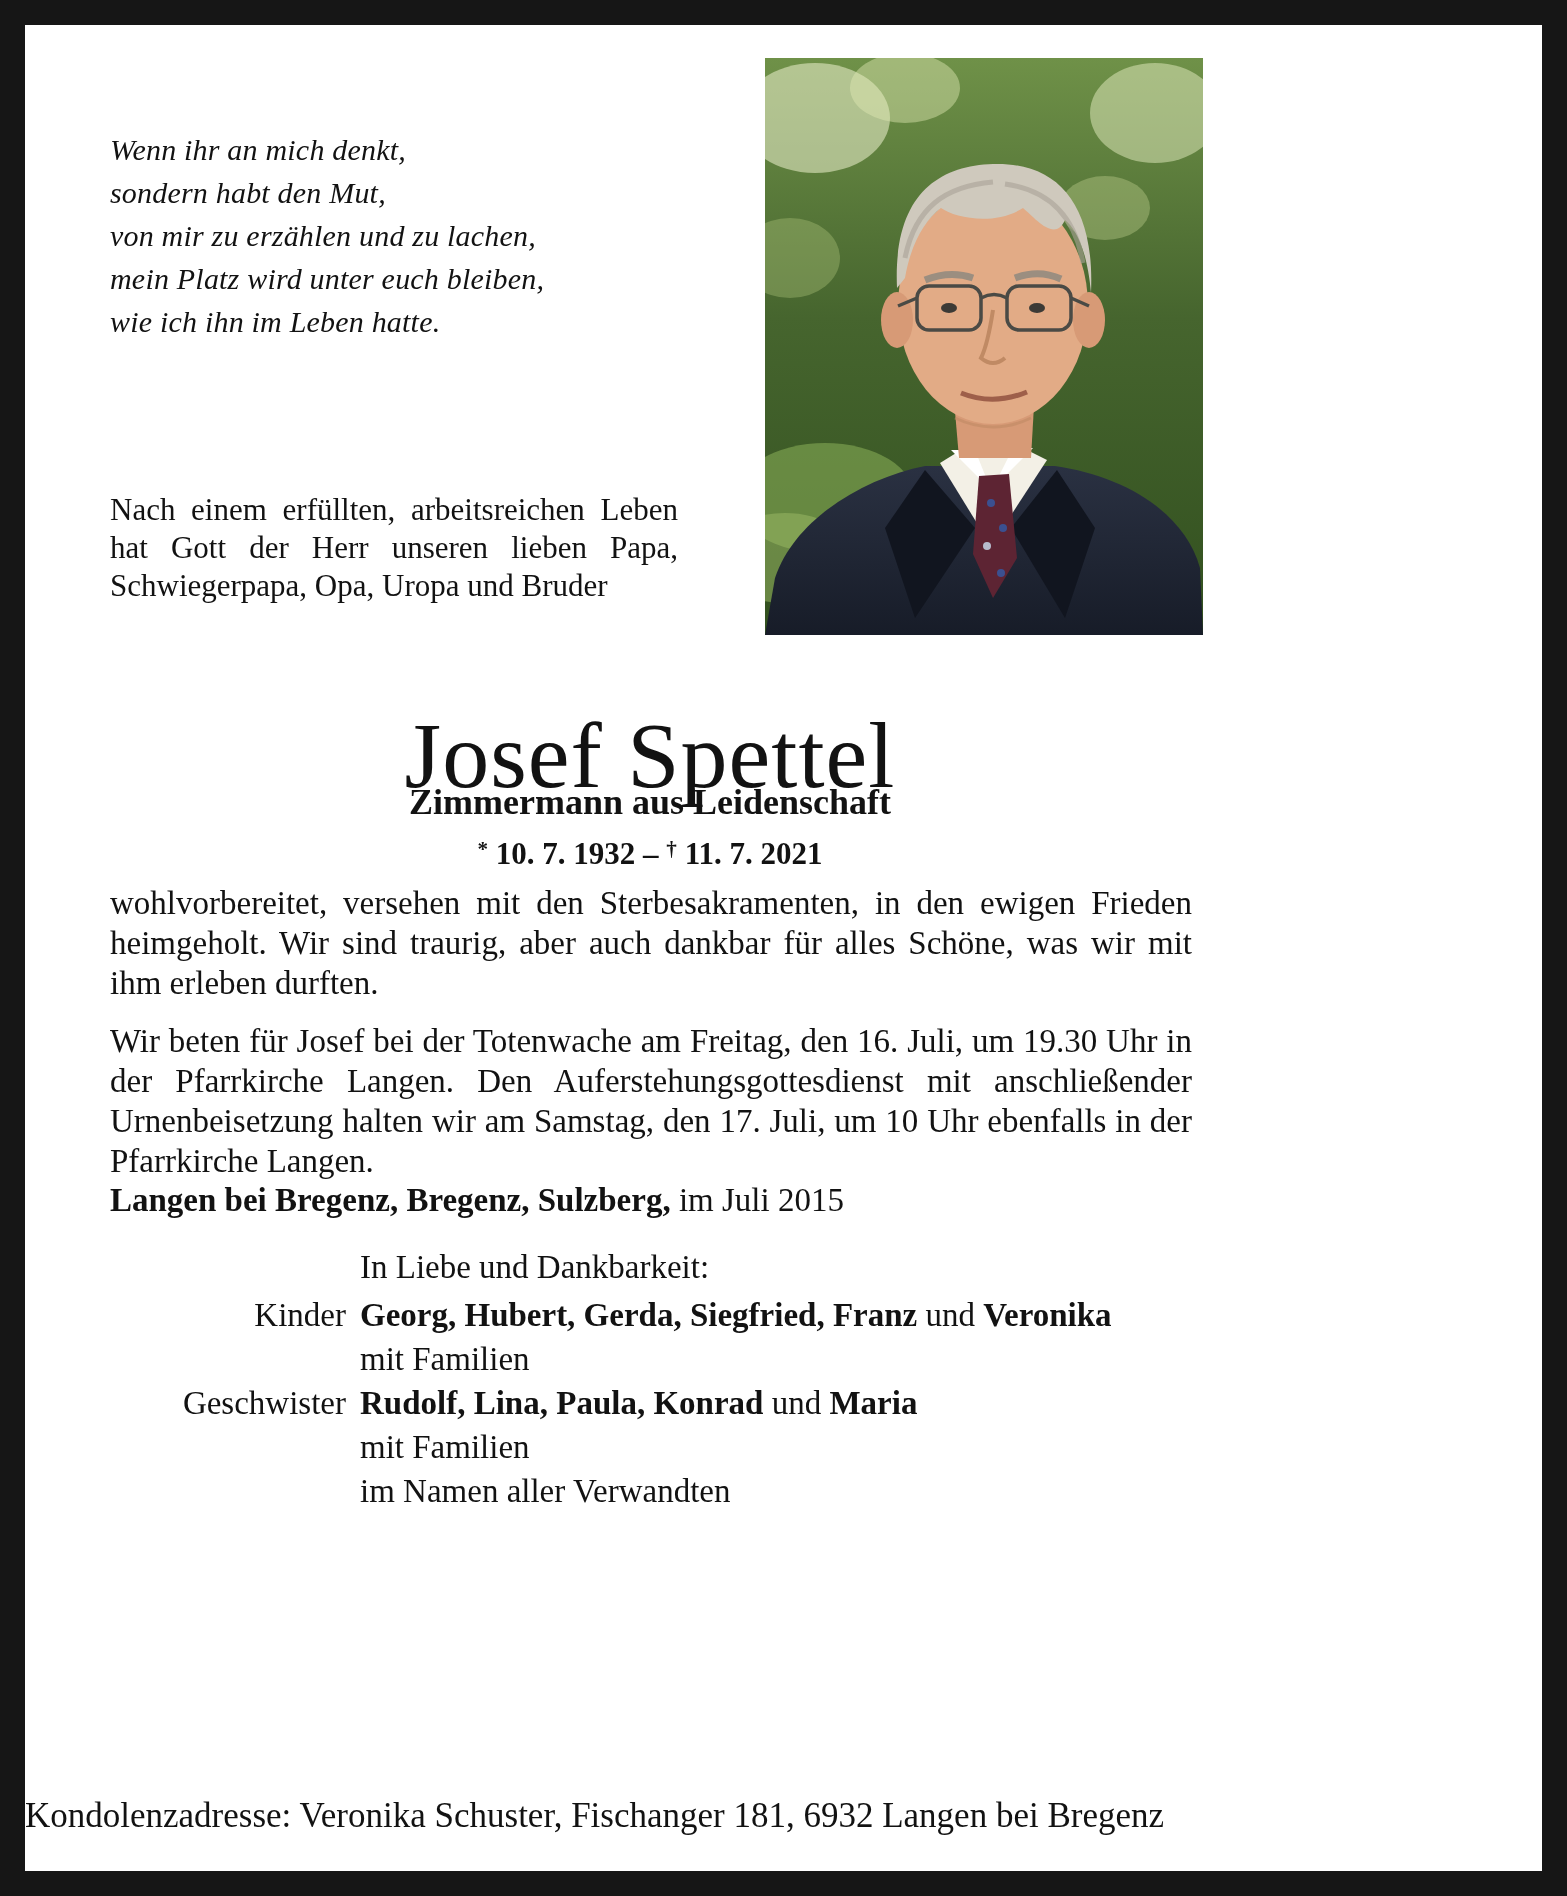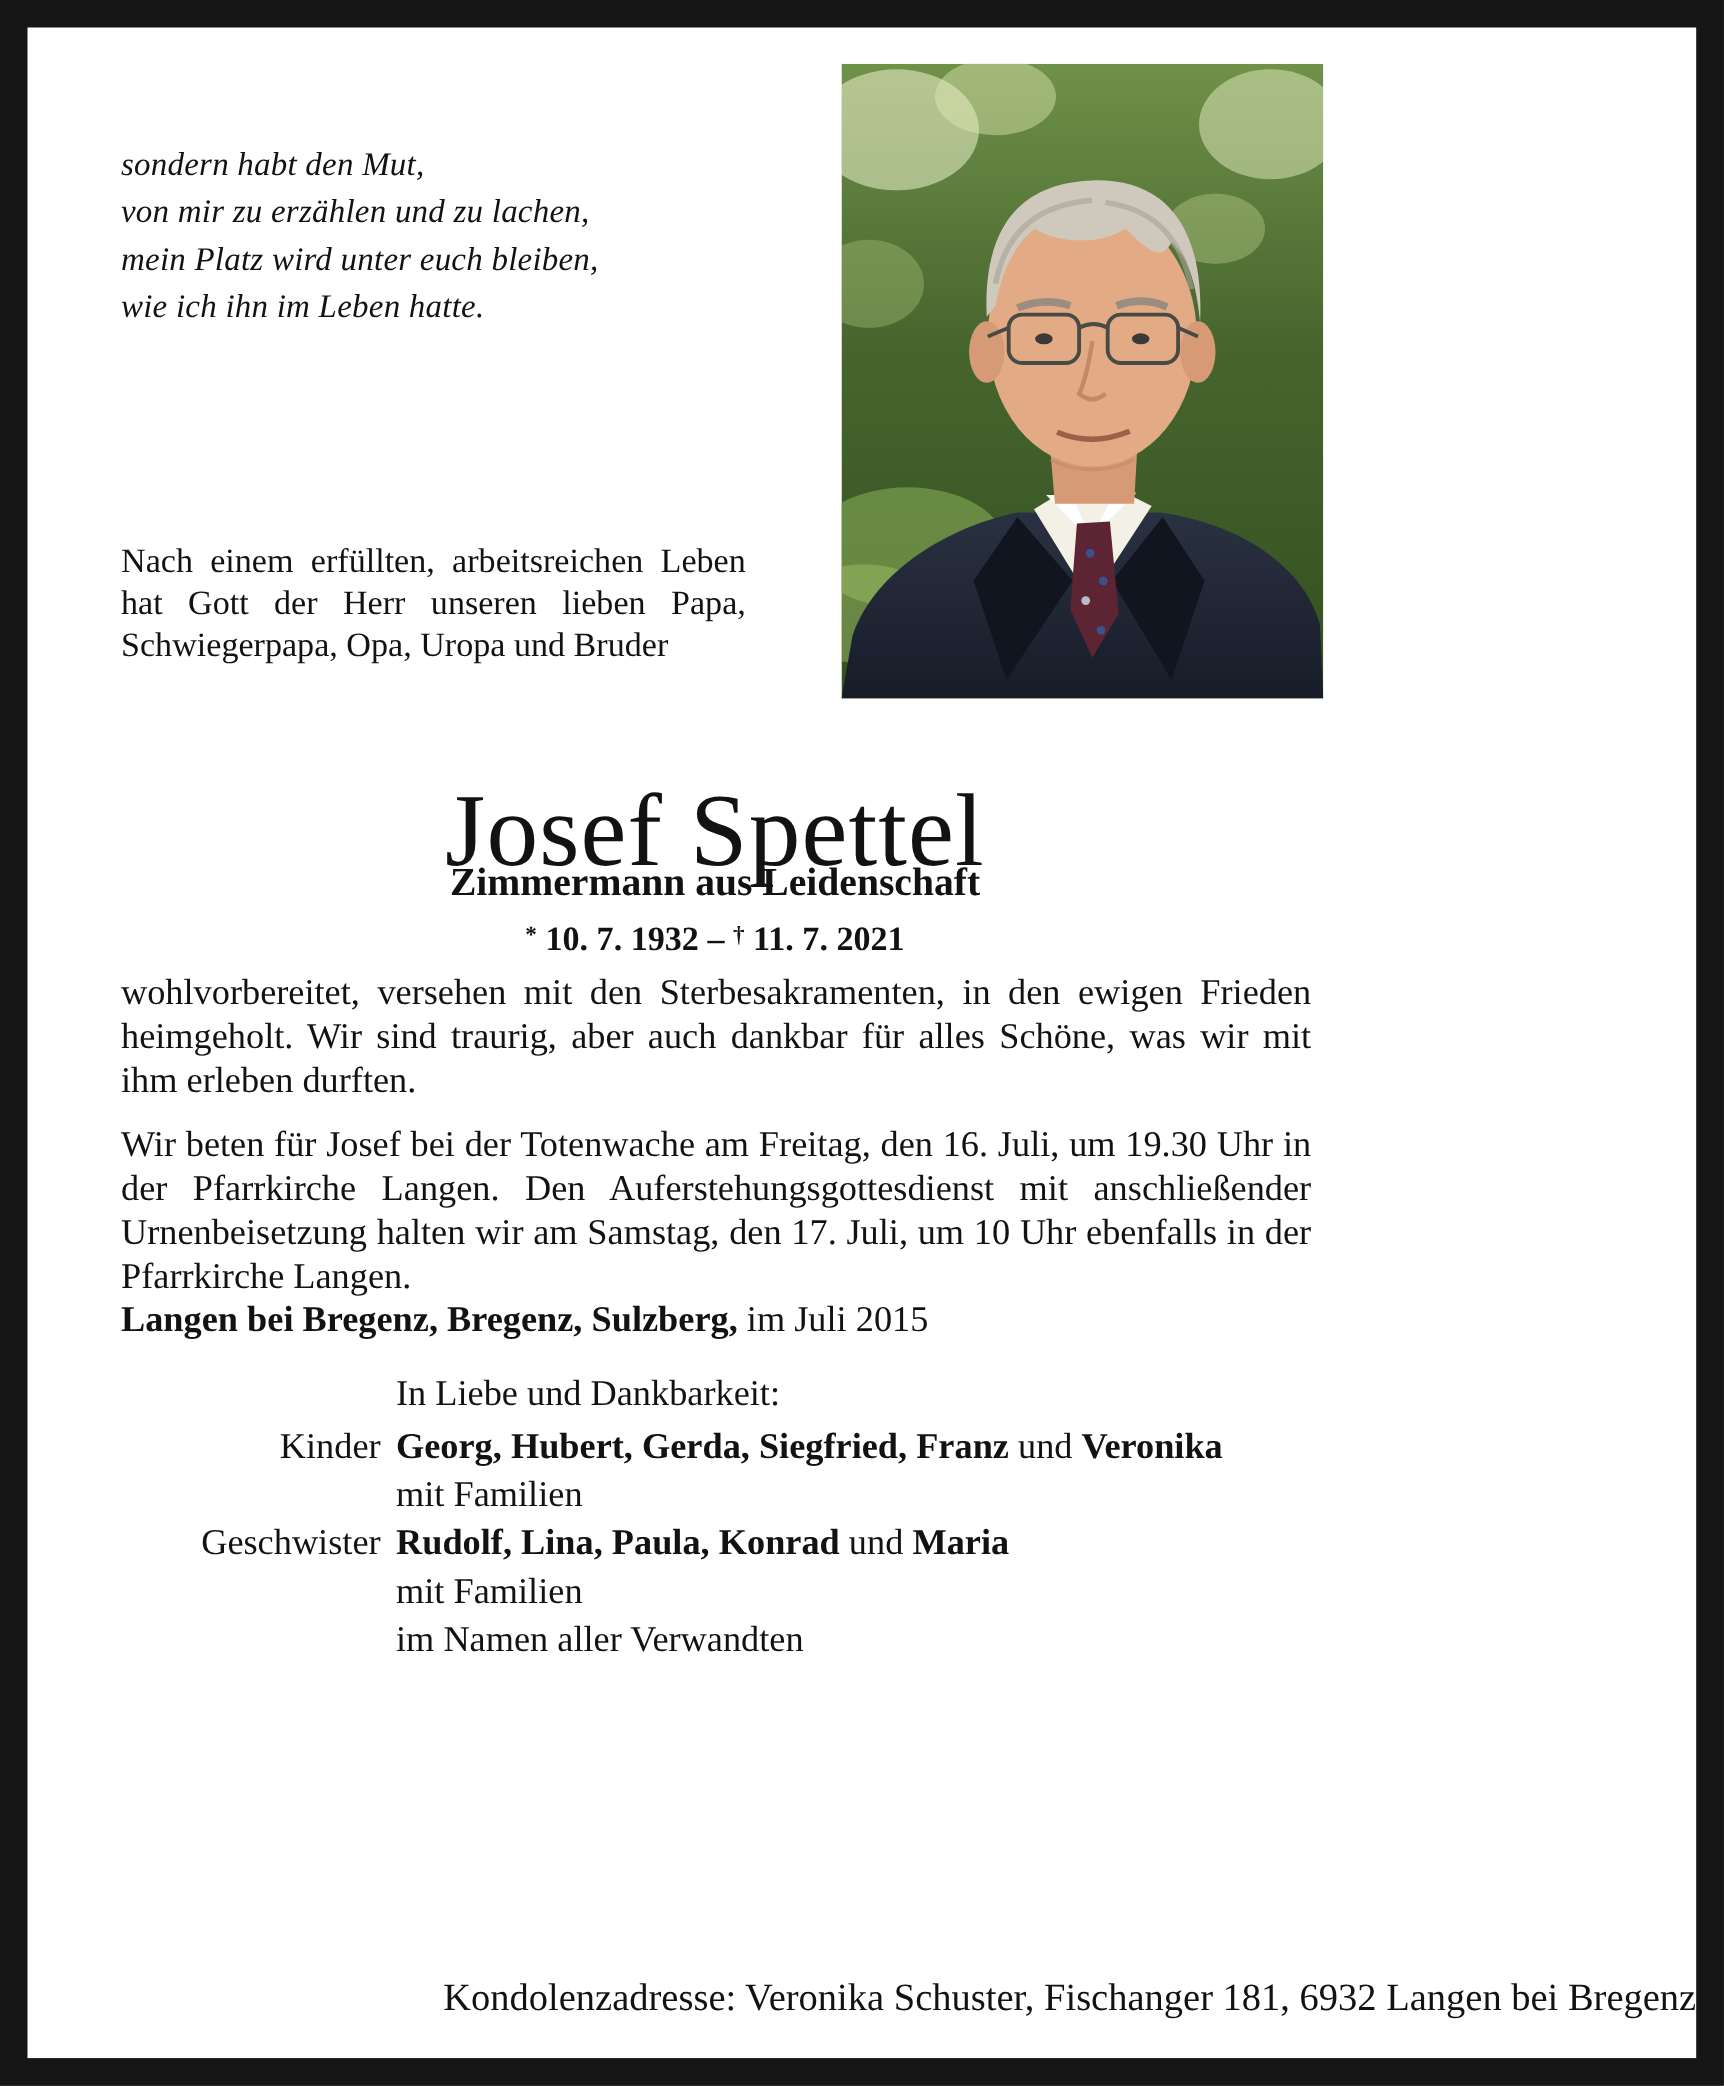--- a/index.html
+++ b/index.html
@@ -105,32 +105,33 @@
     column-gap: 14px;
     font-size: 33px;
     line-height: 44px;
   }
   .family .role { text-align: right; }
   .family b, .gratitude-heading b { font-weight: bold; }
 
   .footer {
     left: 0; top: 1770px;
     width: 100%;
-    text-align: right;
+    text-align: left;
     font-size: 35px;
     line-height: 42px;
   }
 </style>
 </head>
 <body>
 
 <div class="frame">
   <div class="page">
 
     <div class="abs poem">
+      <div>Wenn ihr an mich denkt,</div>
       <div>sondern habt den Mut,</div>
       <div>von mir zu erzählen und zu lachen,</div>
       <div>mein Platz wird unter euch bleiben,</div>
       <div>wie ich ihn im Leben hatte.</div>
     </div>
 
     <div class="abs photo">
       <svg viewBox="0 0 438 577" preserveAspectRatio="none">
         <defs>
           <linearGradient id="bg" x1="0" y1="0" x2="0" y2="1">

